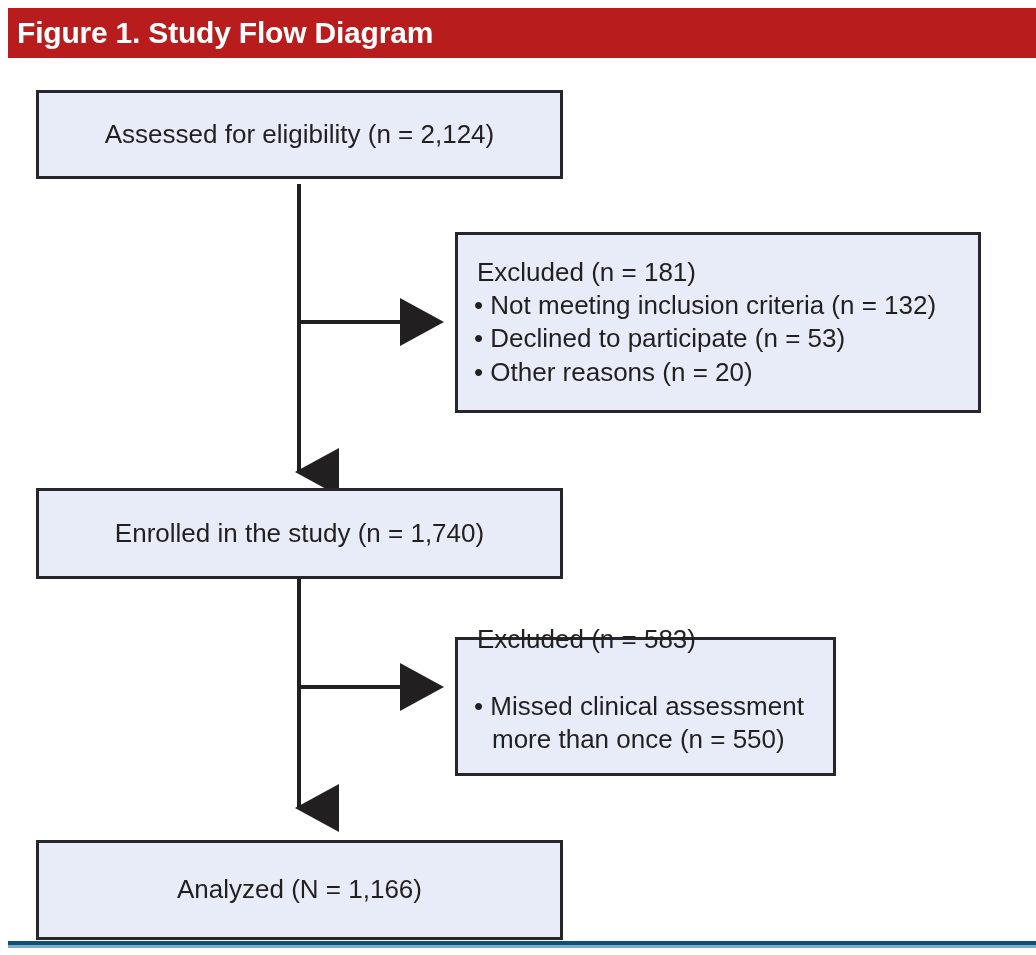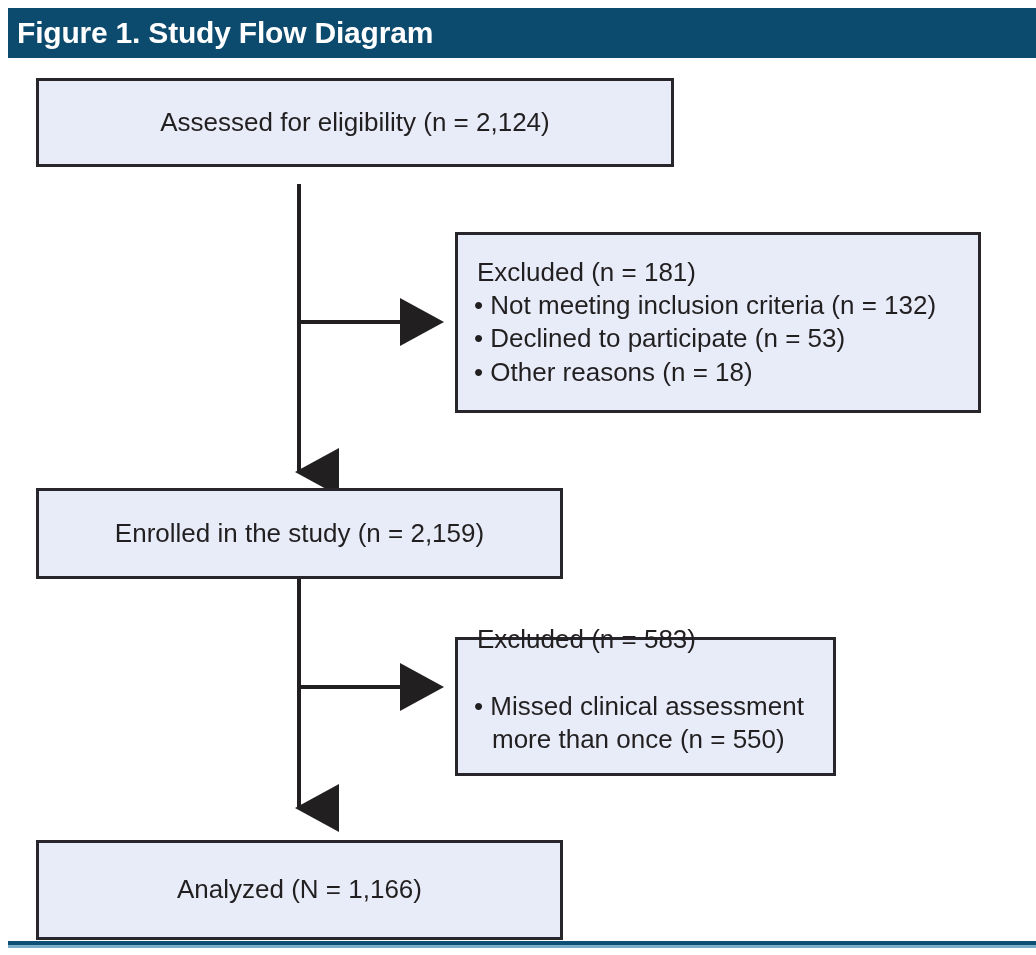--- a/index.html
+++ b/index.html
@@ -19,21 +19,21 @@
     overflow: hidden;
   }
 
   
   #figure-header {
     position: absolute;
     left: 8px;
     top: 8px;
     width: 1028px;
     height: 50px;
-    background: #0c4a6e;
+    background: #b91c1c;
     display: flex;
     align-items: center;
   }
   #figure-title {
     color: #ffffff;
     font-family: "Liberation Sans", sans-serif;
     font-size: 30px;
     font-weight: bold;
     letter-spacing: -0.2px;
     padding-left: 9px;
@@ -91,21 +91,21 @@
     white-space: pre-line;
     text-indent: 0;
   }
   .bullet-line .bullet-hang {
     display: block;
     padding-left: 18px;
     text-indent: -18px;
   }
 
   
-  #box-assessed   { left: 36px;  top: 78px;  width: 638px; height: 89px; }
+  #box-assessed   { left: 36px;  top: 90px;  width: 527px; height: 89px; }
   #box-excluded-1 { left: 455px; top: 232px; width: 526px; height: 181px; }
   #box-enrolled   { left: 36px;  top: 488px; width: 527px; height: 91px; }
   #box-excluded-2 { left: 455px; top: 637px; width: 381px; height: 139px; }
   #box-analyzed   { left: 36px;  top: 840px; width: 527px; height: 100px; }
 
   
   #bottom-rule-dark {
     position: absolute;
     left: 8px;
     top: 941px;
@@ -151,25 +151,25 @@
   </svg>
 
   <div id="box-assessed" class="flow-box centered">
     <div class="box-text">Assessed for eligibility (n = 2,124)</div>
   </div>
 
   <div id="box-excluded-1" class="flow-box left-aligned">
     <div class="box-text">Excluded (n = 181)</div>
     <div class="bullet-line">• Not meeting inclusion criteria (n = 132)</div>
     <div class="bullet-line">• Declined to participate (n = 53)</div>
-    <div class="bullet-line">• Other reasons (n = 18)</div>
+    <div class="bullet-line">• Other reasons (n = 20)</div>
   </div>
 
   <div id="box-enrolled" class="flow-box centered">
-    <div class="box-text">Enrolled in the study (n = 2,159)</div>
+    <div class="box-text">Enrolled in the study (n = 1,740)</div>
   </div>
 
   <div id="box-excluded-2" class="flow-box left-aligned">
     <div class="box-text">Excluded (n = 583)</div>
     <div class="bullet-line">
       <span class="bullet-hang" style="white-space: normal;">• Missed clinical assessment more than once (n = 550)</span>
     </div>
   </div>
 
   <div id="box-analyzed" class="flow-box centered">

